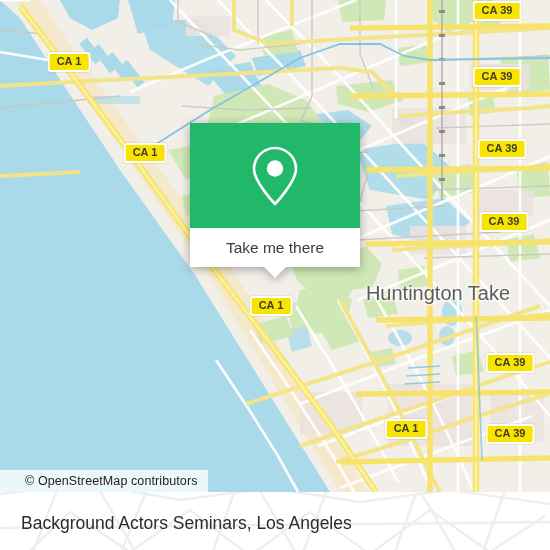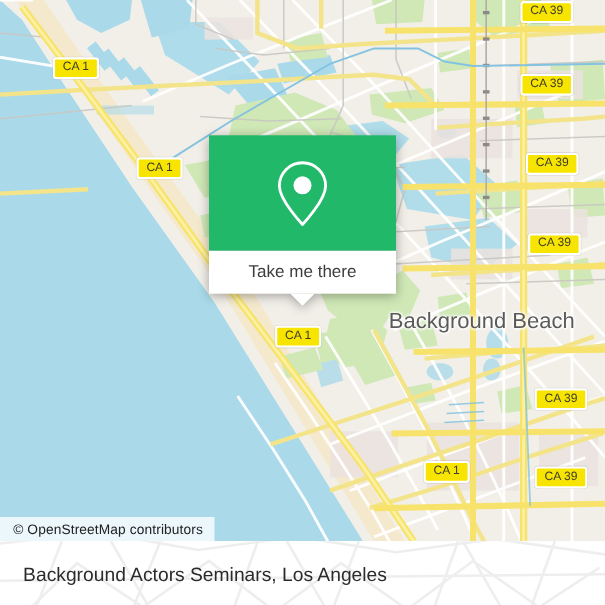--- a/index.html
+++ b/index.html
@@ -17,31 +17,31 @@
   }
   .layer { position:absolute; left:0; top:0; width:550px; height:492px; }
 
   
   #ocean { background:#aadaea; }
 
   
   #attrib {
     position:absolute; left:0; bottom:0;
     background:rgba(255,255,255,0.78);
-    padding:4px 10px 4px 12px;
+    padding:4px 10px 4px 25px;
     font-size:12.5px; color:#222; letter-spacing:.1px;
     white-space:nowrap; z-index:40;
   }
 
   
   .shield {
     position:absolute; z-index:30;
     background:#f7e400; border:2px solid #ffffff;
     border-radius:3px;
-    font-size:11px; font-weight:normal; color:#3d3d2a;
+    font-size:11px; font-weight:bold; color:#3d3d2a;
     padding:2px 7px 3px; line-height:1;
     white-space:nowrap;
     box-shadow:0 0 0 .5px rgba(0,0,0,.12);
     transform:translate(-50%,-50%);
     font-family:"Liberation Sans", sans-serif;
   }
 
   
   .city-label {
     position:absolute; z-index:28;
@@ -288,21 +288,21 @@
         <div class="shield" style="left: 271px; top: 306px;">CA 1</div>
         <div class="shield" style="left: 406px; top: 429px;">CA 1</div>
         <div class="shield" style="left: 497px; top: 11px;">CA 39</div>
         <div class="shield" style="left: 497px; top: 77px;">CA 39</div>
         <div class="shield" style="left: 502px; top: 149px;">CA 39</div>
         <div class="shield" style="left: 504px; top: 222px;">CA 39</div>
         <div class="shield" style="left: 510px; top: 363px;">CA 39</div>
         <div class="shield" style="left: 510px; top: 434px;">CA 39</div>
       </div>
 
-    <div class="city-label" style="left:438px; top:293px;">Background Beach</div>
+    <div class="city-label" style="left:438px; top:293px;">Huntington Take</div>
 
     <div id="popup">
       <div id="popup-green">
         <svg width="54" height="64" viewBox="0 0 54 64">
           <path d="M 27 4 C 15.4 4 6 13.4 6 25 C 6 38 27 60 27 60 C 27 60 48 38 48 25 C 48 13.4 38.6 4 27 4 Z" fill="none" stroke="#ffffff" stroke-width="2.6" stroke-linejoin="round"></path>
           <circle cx="27" cy="24.5" r="8.2" fill="#ffffff"></circle>
         </svg>
       </div>
       <div id="popup-white">
         <span id="popup-label">Take me there</span>

